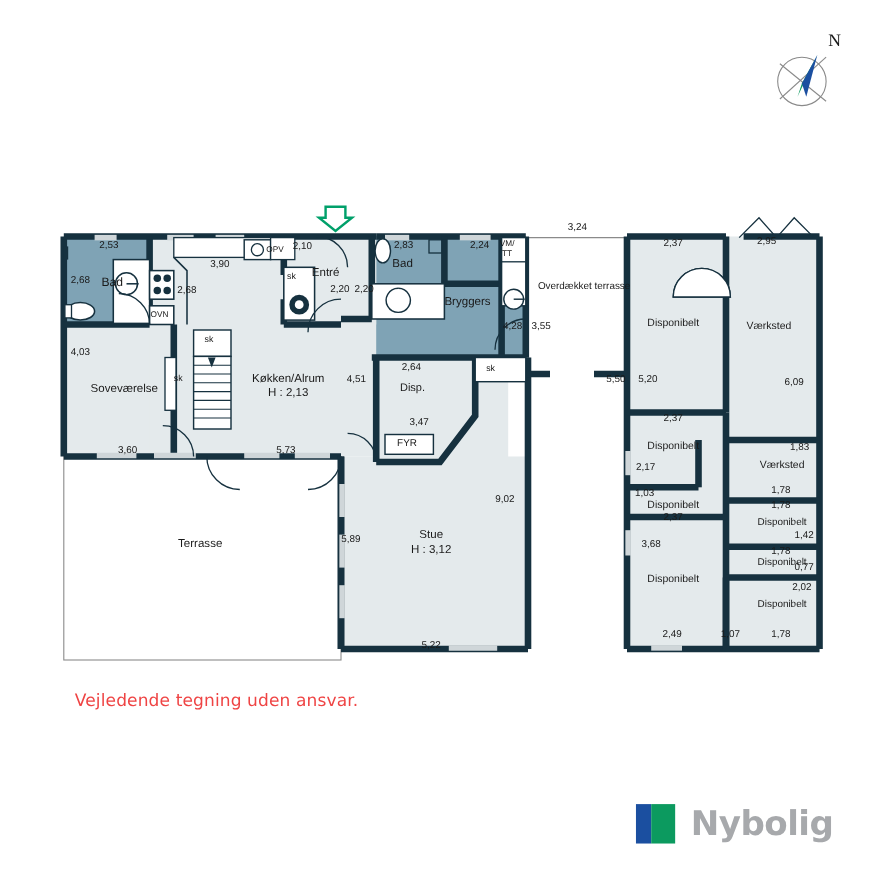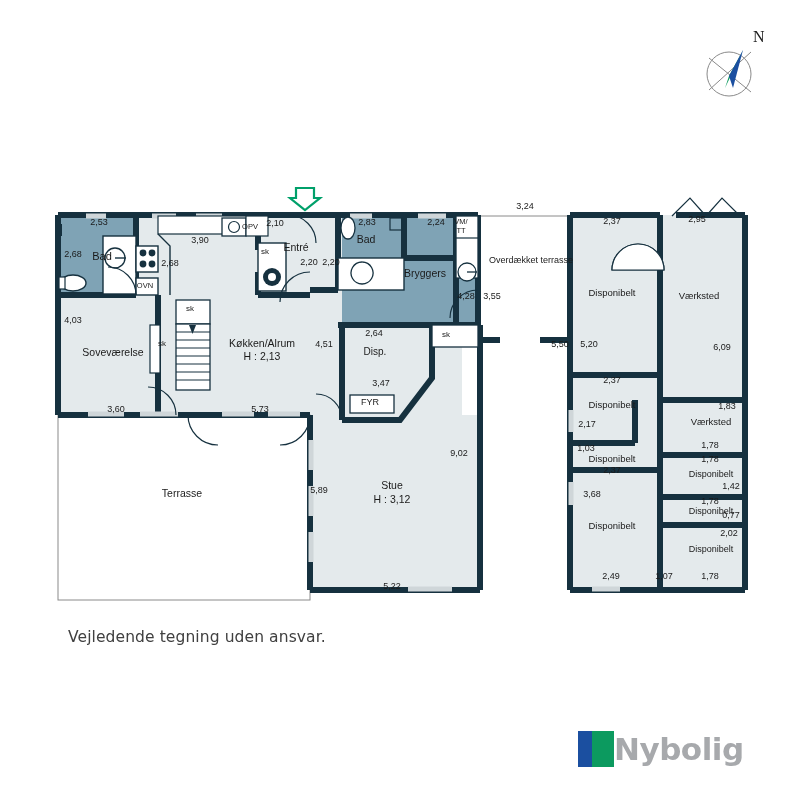--- a/index.html
+++ b/index.html
@@ -6,27 +6,27 @@
   body{
     width:800px;height:800px;
     background:#ffffff;
     font-family:"Liberation Sans", sans-serif;
     position:relative;
     overflow:hidden;
   }
   #plan{position:absolute;left:0;top:0;width:800px;height:800px;}
   .disclaimer{
     position:absolute;left:68px;top:628px;
-    font-size:15.5px;color:#404040;letter-spacing:.1px;
+    font-size:15.5px;color:#ef4444;letter-spacing:.1px;
     font-family:"DejaVu Sans", sans-serif;
   }
   .logo{position:absolute;left:578px;top:731px;display:flex;align-items:center;}
   .logo-mark{width:36px;height:36px;display:block;}
   .logo-text{
-    font-size:31px;font-weight:bold;color:#a7a9ac;
+    margin-left:14px;font-size:31px;font-weight:bold;color:#a7a9ac;
     font-family:"DejaVu Sans", sans-serif;letter-spacing:-.5px;line-height:1;
   }
   .compass{position:absolute;left:697px;top:26px;width:72px;height:80px;}
 </style>
 </head>
 <body>
 
 <svg id="plan" viewBox="0 0 800 800">
 
   <g>

